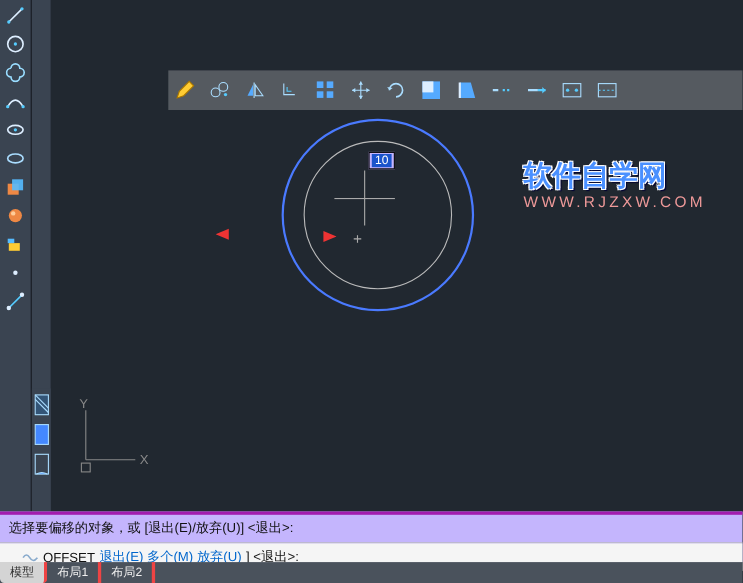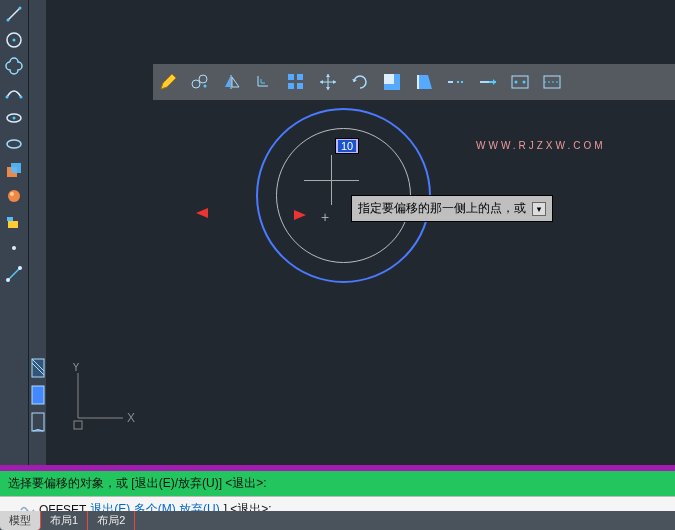--- a/index.html
+++ b/index.html
@@ -19,31 +19,31 @@
 .crosshair-h{position:absolute;left:258px;top:180px;width:55px;height:1px;background:#aaa}
 .pick-box{position:absolute;left:275px;top:209px;font-size:14px;color:#aaa}
 .dim-box{position:absolute;left:289px;top:138px;background:#c4b5fd;border:1px solid #000;padding:1px 2px;font-size:11px}
 .dim-box span{background:#1a53cc;color:#fff;padding:0 3px}
 .tooltip{position:absolute;left:305px;top:195px;background:#bfbfbf;border:1px solid #000;padding:4px 6px;color:#000;font-size:12px;display:flex;align-items:center;gap:6px;white-space:nowrap}
 .tooltip .icon-box{width:14px;height:14px;border:1px solid #666;background:#ddd;display:flex;align-items:center;justify-content:center;font-size:9px}
 .arrow-red{position:absolute;fill:#e33}
 .ucs{position:absolute;left:17px;top:363px}
 .ucs-line{stroke:#888;stroke-width:1;fill:none}
 .ucs-text{fill:#888;font-size:12px}
-.cmdwin{position:absolute;left:0;bottom:19px;width:675px;height:46px;background:#22c55e;border-top:6px solid #a21caf}
+.cmdwin{position:absolute;left:0;bottom:19px;width:675px;height:46px;background:#c4b5fd;border-top:3px solid #a21caf}
 .cmd-line1{padding:4px 8px;color:#111;font-size:12px;border-bottom:1px solid #bbb}
 .cmd-line2{padding:4px 20px;color:#111;font-size:12px;display:flex;align-items:center;gap:4px;background:#f5f5f5}
 .cmd-line2 .blue{color:#06c}
 .cmd-icon{width:15px;height:15px}
 .statusbar{position:absolute;left:0;bottom:0;width:675px;height:19px;background:#4a525c;display:flex;align-items:center}
-.status-tab{height:19px;padding:0 9px;display:flex;align-items:center;font-size:11px;color:#eee;border-right:1px solid #ef4444}
+.status-tab{height:19px;padding:0 9px;display:flex;align-items:center;font-size:11px;color:#eee;border-right:3px solid #ef4444}
 .status-tab.active{background:#d4d4d4;color:#333;border-radius:0 0 4px 4px}
 .watermark{position:absolute;left:430px;top:142px}
 .wm-main{font-size:26px;font-weight:bold;font-family:"Microsoft YaHei";color:#4a90ff;text-shadow:1px 1px 0 #fff,-1px -1px 0 #fff,1px -1px 0 #fff,-1px 1px 0 #fff,2px 2px 1px #003}
-.wm-sub{font-size:10px;letter-spacing:3px;color:#e99;margin-top:-2px}
+.wm-sub{font-size:14px;letter-spacing:3px;color:#e99;margin-top:-2px}
 </style>
 </head>
 <body>
 
 <div class="left-toolbar">
   <div class="tool">
       <svg width="18" height="18">
         <line x1="3" y1="15" x2="15" y2="3" stroke="#def" stroke-width="1.5"></line>
         <circle cx="3" cy="15" r="1.5" fill="#5cf"></circle>
         <circle cx="15" cy="3" r="1.5" fill="#5cf"></circle>
@@ -218,38 +218,35 @@
     </div>
 </div>
 
 <div class="canvas">
   <div class="outer-circle"></div>
   <div class="inner-circle"></div>
   <div class="crosshair-v"></div>
   <div class="crosshair-h"></div>
   <div class="pick-box">+</div>
   <div class="dim-box"><span>10</span></div>
-  <div class="tooltip">
-    <span>指定要偏移的那一侧上的点，或</span>
-    <span class="icon-box">▾</span>
-  </div>
   <svg class="arrow-red" style="left:150px;top:205px" width="60" height="16">
       <path d="M60 8 L12 8 L12 3 L0 8 L12 13 L12 8 Z" fill="#e33"></path>
     </svg>
   <svg class="arrow-red" style="left:222px;top:207px" width="38" height="16">
       <path d="M0 8 L26 8 L26 3 L38 8 L26 13 L26 8 Z" fill="#e33"></path>
     </svg>
   <svg class="ucs" width="80" height="80">
     <line class="ucs-line" x1="15" y1="55" x2="15" y2="10"></line>
     <line class="ucs-line" x1="15" y1="55" x2="60" y2="55"></line>
     <rect x="11" y="58" width="8" height="8" class="ucs-line"></rect>
     <text class="ucs-text" x="9" y="8">Y</text>
     <text class="ucs-text" x="64" y="59">X</text>
   </svg>
   <div class="watermark">
+    <div class="wm-main">软件自学网</div>
     <div class="wm-sub">WWW.RJZXW.COM</div>
   </div>
 </div>
 
 <div class="cmdwin">
   <div class="cmd-line1">选择要偏移的对象，或 [退出(E)/放弃(U)] &lt;退出&gt;:</div>
   <div class="cmd-line2">
     <svg class="cmd-icon">
         <path d="M1 8 Q4 3 7 8 Q10 13 14 8" stroke="#8ac" fill="none" stroke-width="1.5"></path>
       </svg>

